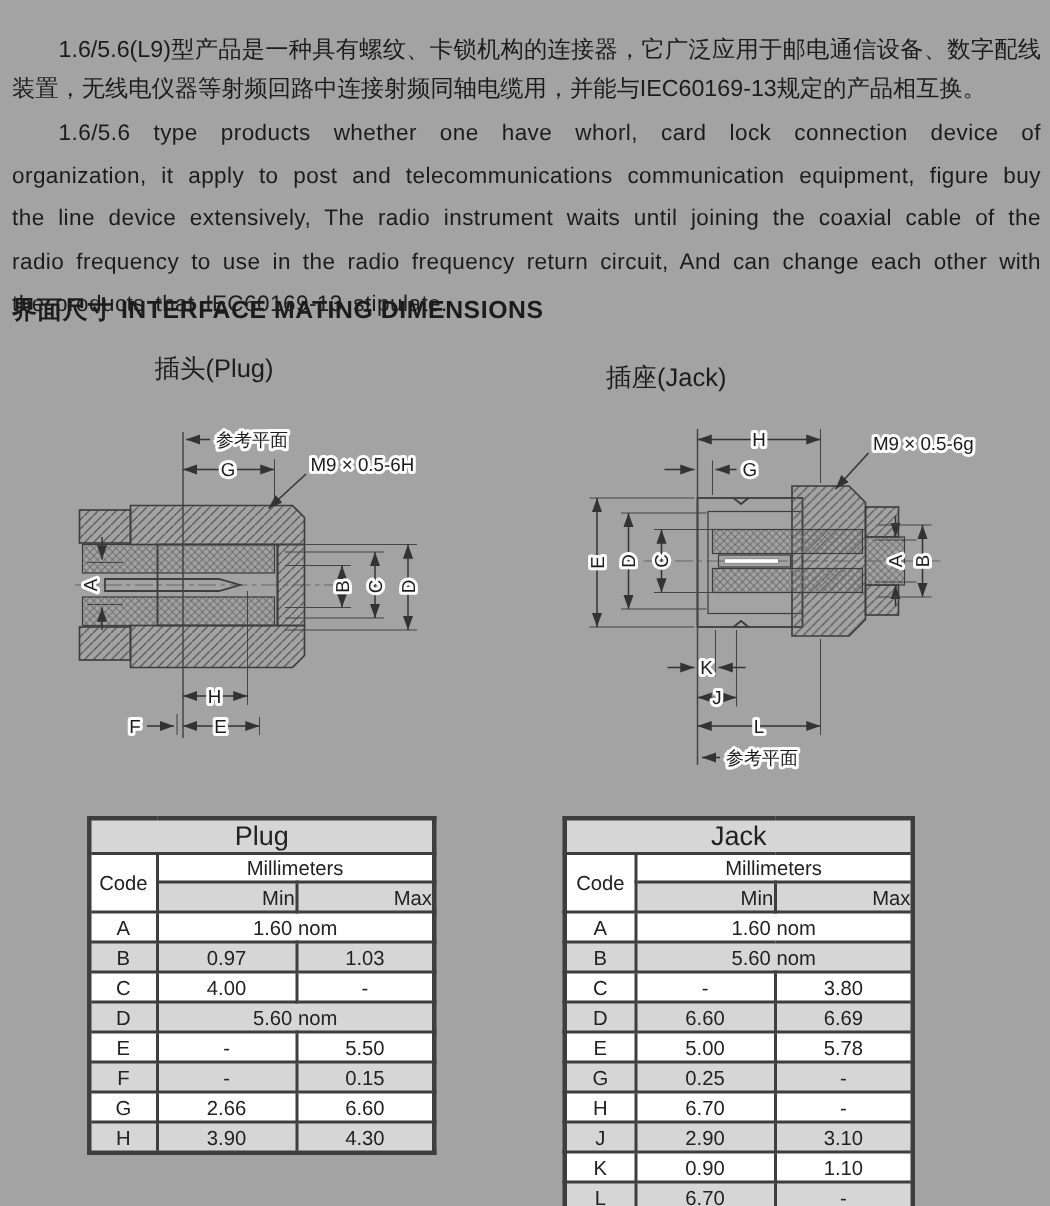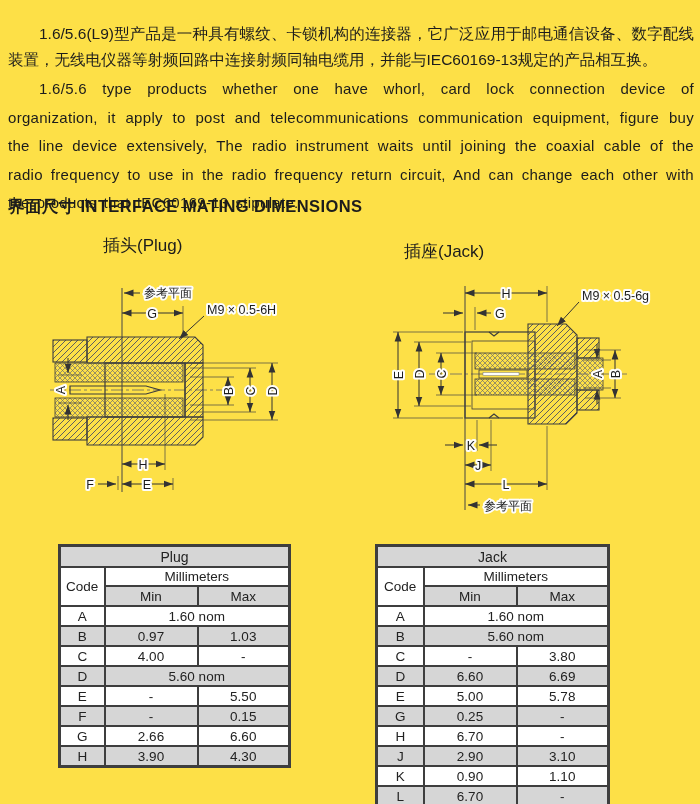--- a/index.html
+++ b/index.html
@@ -1,18 +1,18 @@
 <!DOCTYPE html>
 <html><head>
 <meta charset="utf-8">
 <style>
   html,body { margin:0; padding:0; background:#ffffff; }
   .page {
     position:relative; width:700px; height:804px; overflow:hidden;
-    background:#fde047; color:#1c1c1c;
+    background:#a3a3a3; color:#1c1c1c;
     font-family:"Liberation Sans", sans-serif;
   }
   .para { position:absolute; text-align:justify; }
   .intro-zh { left:8px; top:5px; width:686px; font-size:15.5px; line-height:26px; text-indent:31px; }
   .intro-en { left:8px; top:60px; width:686px; font-size:15px; line-height:28.5px; text-indent:31px; word-spacing:2.5px; letter-spacing:0.3px; }
   .section-heading { position:absolute; left:8px; top:196px; font-size:16.5px; font-weight:bold; letter-spacing:0.4px; }
   .fig-caption { position:absolute; font-size:17px; }
   .cap-plug { left:103px; top:234px; }
   .cap-jack { left:404px; top:240px; }
   .drawing { position:absolute; }
@@ -28,23 +28,23 @@
   .ext { stroke:#444; stroke-width:0.7; fill:none; }
   .ref { stroke:#444; stroke-width:1; fill:none; }
   .cl  { stroke:#666; stroke-width:0.8; stroke-dasharray:12 3 3 3; fill:none; }
 
   
   .dim-table { position:absolute; border-collapse:collapse; font-size:13.5px; color:#222;
                border:3px solid #3e3e3e; table-layout:fixed; }
   .tbl-plug { left:58px; top:544px; }
   .tbl-jack { left:375px; top:544px; }
   .dim-table td { border:2px solid #3e3e3e; text-align:center; padding:0; background:#fff; }
-  .dim-table .row-title td { height:19px; background:#d6d6d6; font-size:14px; }
+  .dim-table .row-title td { height:19px; background:#d6d6d6; font-size:18px; }
   .dim-table .row-unit td { height:17px; }
-  .dim-table .row-minmax td { height:18px; background:#d6d6d6; }
+  .dim-table .row-minmax td { height:18px; background:#d6d6d6;text-align:right; }
   .dim-table td.code-cell { background:#fff; }
   .dim-table tbody[data-rows] td { height:18px; }
   .dim-table tbody[data-rows] tr:nth-child(even) td { background:#d6d6d6; }
 </style>
 </head>
 <body>
 
 <div class="page">
 
   <p class="para intro-zh">1.6/5.6(L9)型产品是一种具有螺纹、卡锁机构的连接器，它广泛应用于邮电通信设备、数字配线装置，无线电仪器等射频回路中连接射频同轴电缆用，并能与IEC60169-13规定的产品相互换。</p>

